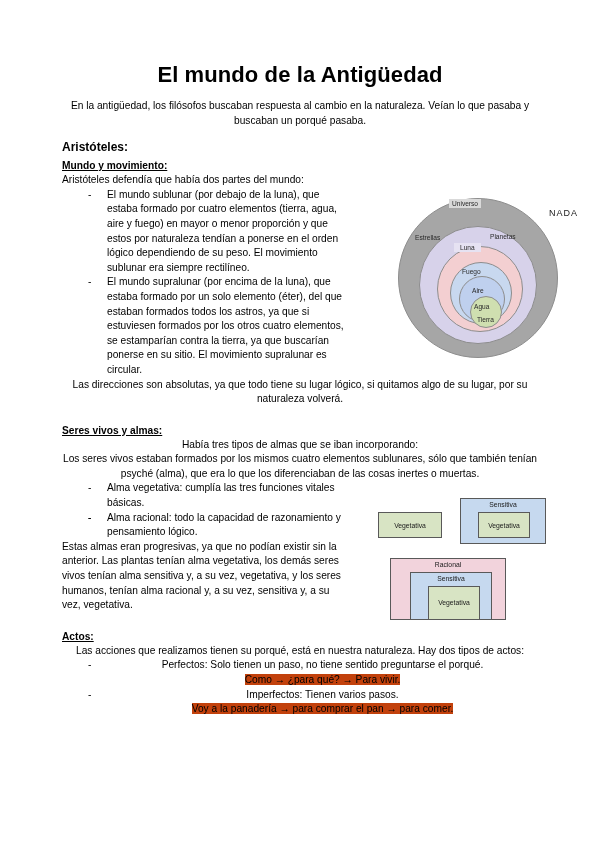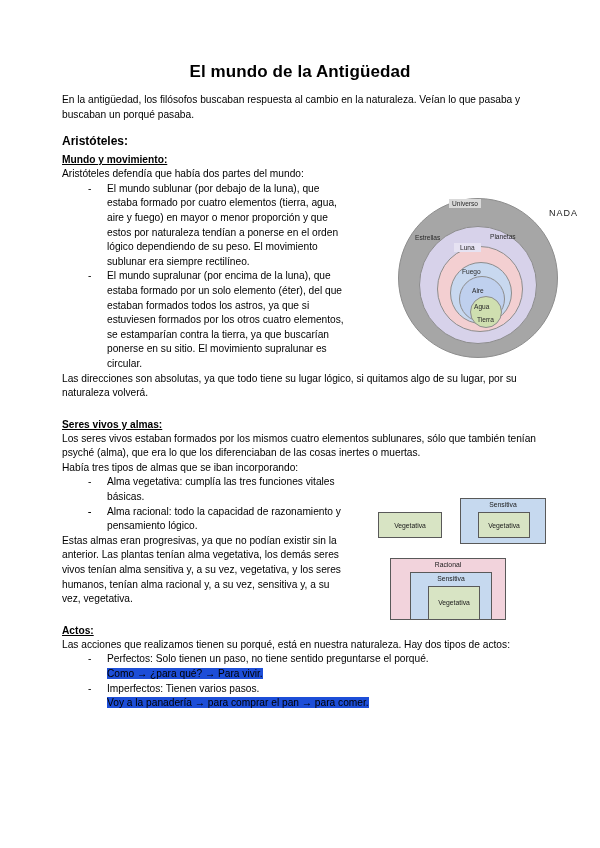--- a/index.html
+++ b/index.html
@@ -12,21 +12,21 @@
     position:relative;
   }
   .page{
     position:absolute;
     left:0;top:0;width:600px;height:848px;
     box-sizing:border-box;
     padding:62px 62px 0 62px;
   }
   .doc-title{
     text-align:center;
-    font-size:17px;
+    font-size:22px;
     font-weight:bold;
     margin:0 0 11px 0;
     letter-spacing:.1px;
   }
   p, .line{
     font-size:10.2px;
     line-height:14.6px;
     margin:0;
     text-align:left;
   }
@@ -52,23 +52,23 @@
     line-height:14.6px;
     margin:0;
   }
   .bullets li .dash{
     position:absolute;
     left:26px;top:0;
   }
   
   .col-narrow{width:282px;}
   .col-mid{width:300px;}
-  .col-wide{width:476px;}
-
-  .hl{background:#1d4ed8;}
+  .col-wide{width:476px;text-align:center;}
+
+  .hl{background:#c2410c;}
 
   
   .cosmos{
     position:absolute;
     left:392px;top:186px;
     width:186px;height:186px;
   }
   .cosmos .nada{
     position:absolute;
     right:0px;top:22px;
@@ -156,22 +156,22 @@
         <span>El mundo supralunar (por encima de la luna), que estaba formado por un solo elemento (éter), del que estaban formados todos los astros, ya que si estuviesen formados por los otros cuatro elementos, se estamparían contra la tierra, ya que buscarían ponerse en su sitio. El movimiento supralunar es circular.</span>
       </li>
     </ul>
     <div class="line col-wide">Las direcciones son absolutas, ya que todo tiene su lugar lógico, si quitamos algo de su lugar, por su naturaleza volverá.</div>
   </div>
 
   <div class="gap"></div>
 
   <div>
     <div><span class="h-underline">Seres vivos y almas:</span></div>
+    <div class="line col-wide">Había tres tipos de almas que se iban incorporando:</div>
     <div class="line col-wide">Los seres vivos estaban formados por los mismos cuatro elementos sublunares, sólo que también tenían psyché (alma), que era lo que los diferenciaban de las cosas inertes o muertas.</div>
-    <div class="line col-wide">Había tres tipos de almas que se iban incorporando:</div>
     <ul class="bullets col-mid">
       <li>
         <span class="dash">-</span>
         <span>Alma vegetativa: cumplía las tres funciones vitales básicas.</span>
       </li>
       <li>
         <span class="dash">-</span>
       </li>
       <li>
         <span class="dash">-</span>

